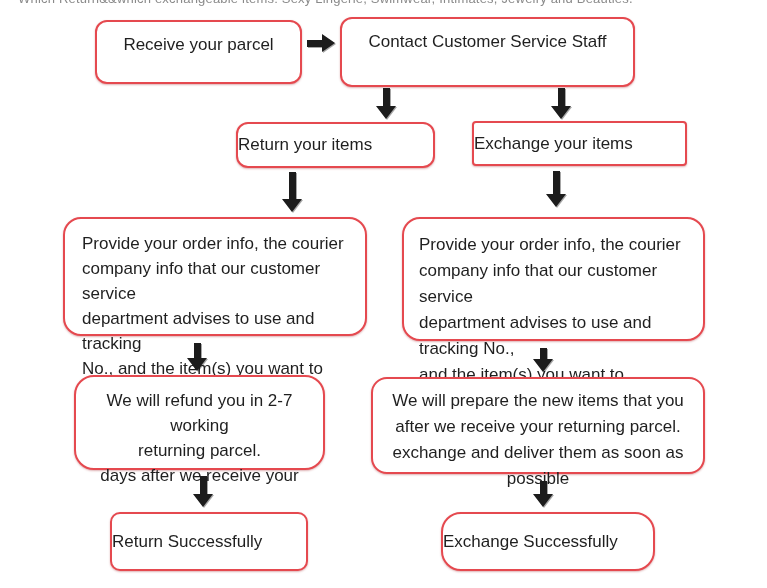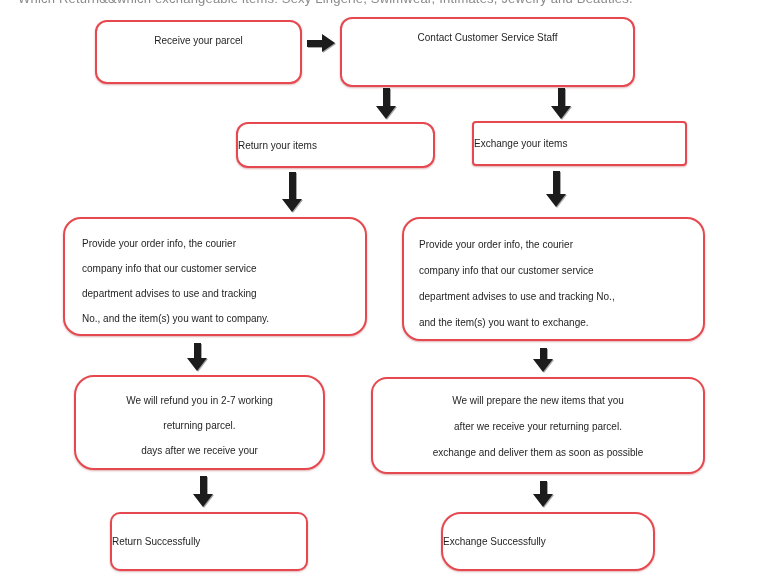--- a/index.html
+++ b/index.html
@@ -23,21 +23,21 @@
   .caption{
     position:absolute;left:18px;top:-9px;width:760px;
     font-size:13px;color:var(--caption);white-space:nowrap;letter-spacing:.2px;
   }
   
   .node{
     position:absolute;
     border:2px solid var(--box-border);
     background:#ffffff;
     color:var(--text);
-    font-size:10px;
+    font-size:17px;
     box-sizing:border-box;
     box-shadow:0 1px 2px rgba(160,35,40,.35);
   }
   .node .line{display:block;}
   .c-top{display:flex;justify-content:center;align-items:flex-start;text-align:center;}
   .c-mid{display:flex;align-items:center;text-align:center;}
   .n-receive   {left:95px; top:20px; width:207px;height:64px;border-radius:12px;padding-top:13px;}
   .n-contact   {left:340px;top:17px; width:295px;height:70px;border-radius:12px;padding-top:13px;}
   .n-return    {left:236px;top:122px;width:199px;height:46px;border-radius:12px;}
   .n-exchange  {left:472px;top:121px;width:215px;height:45px;border-radius:4px;}

